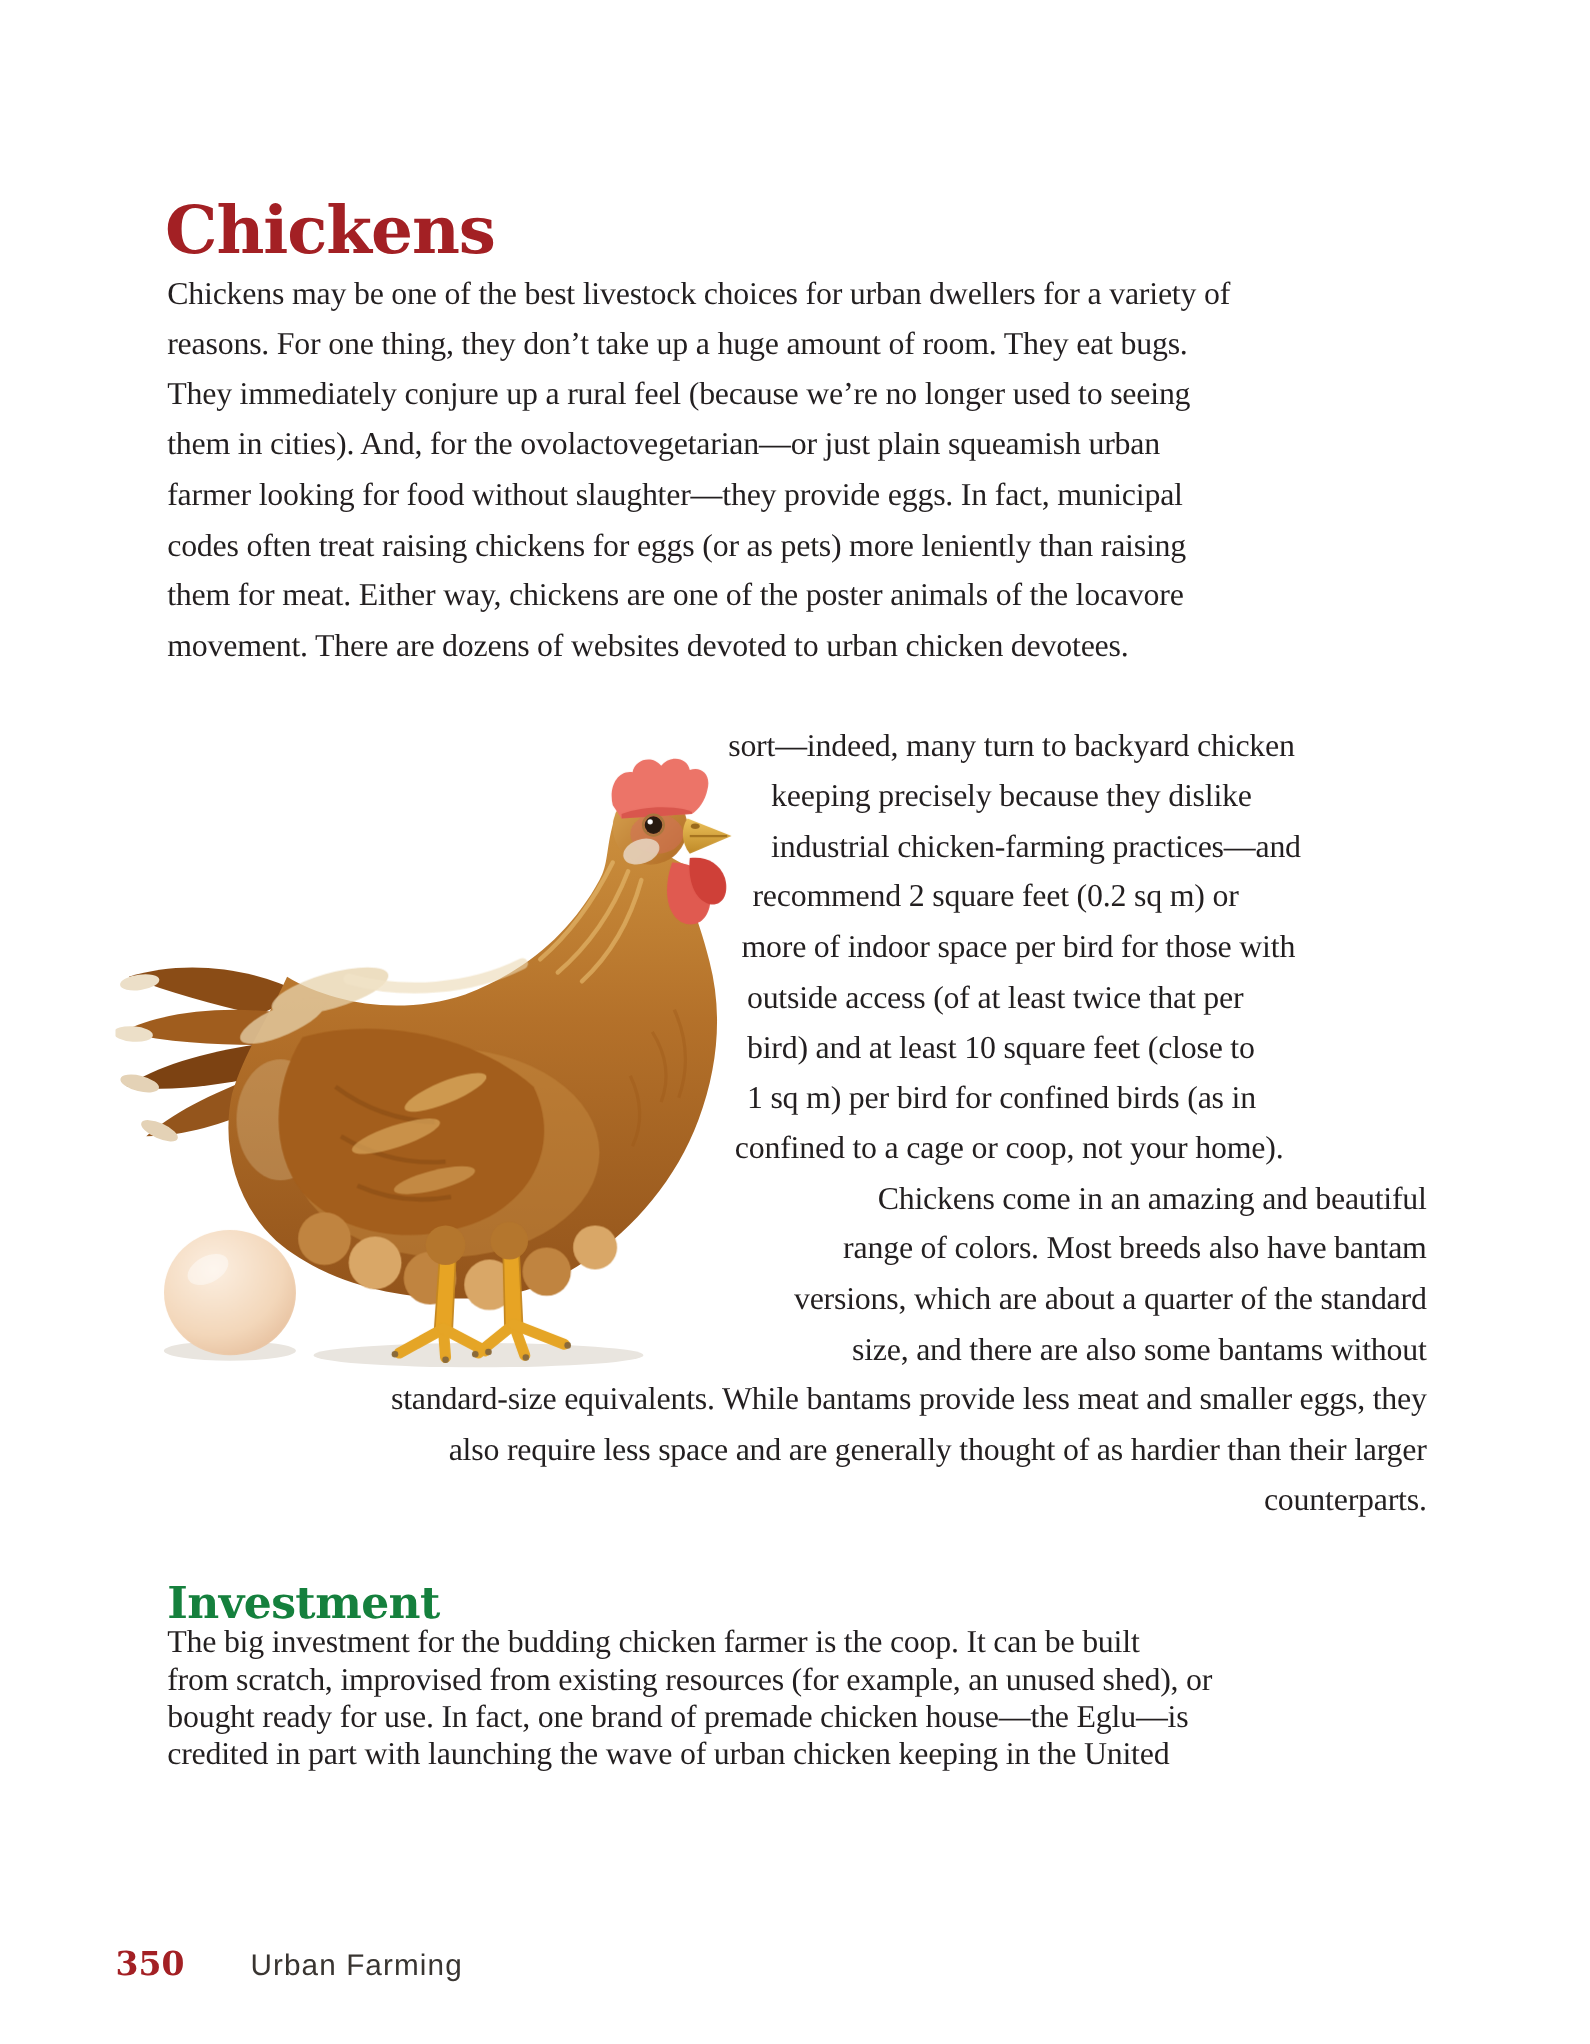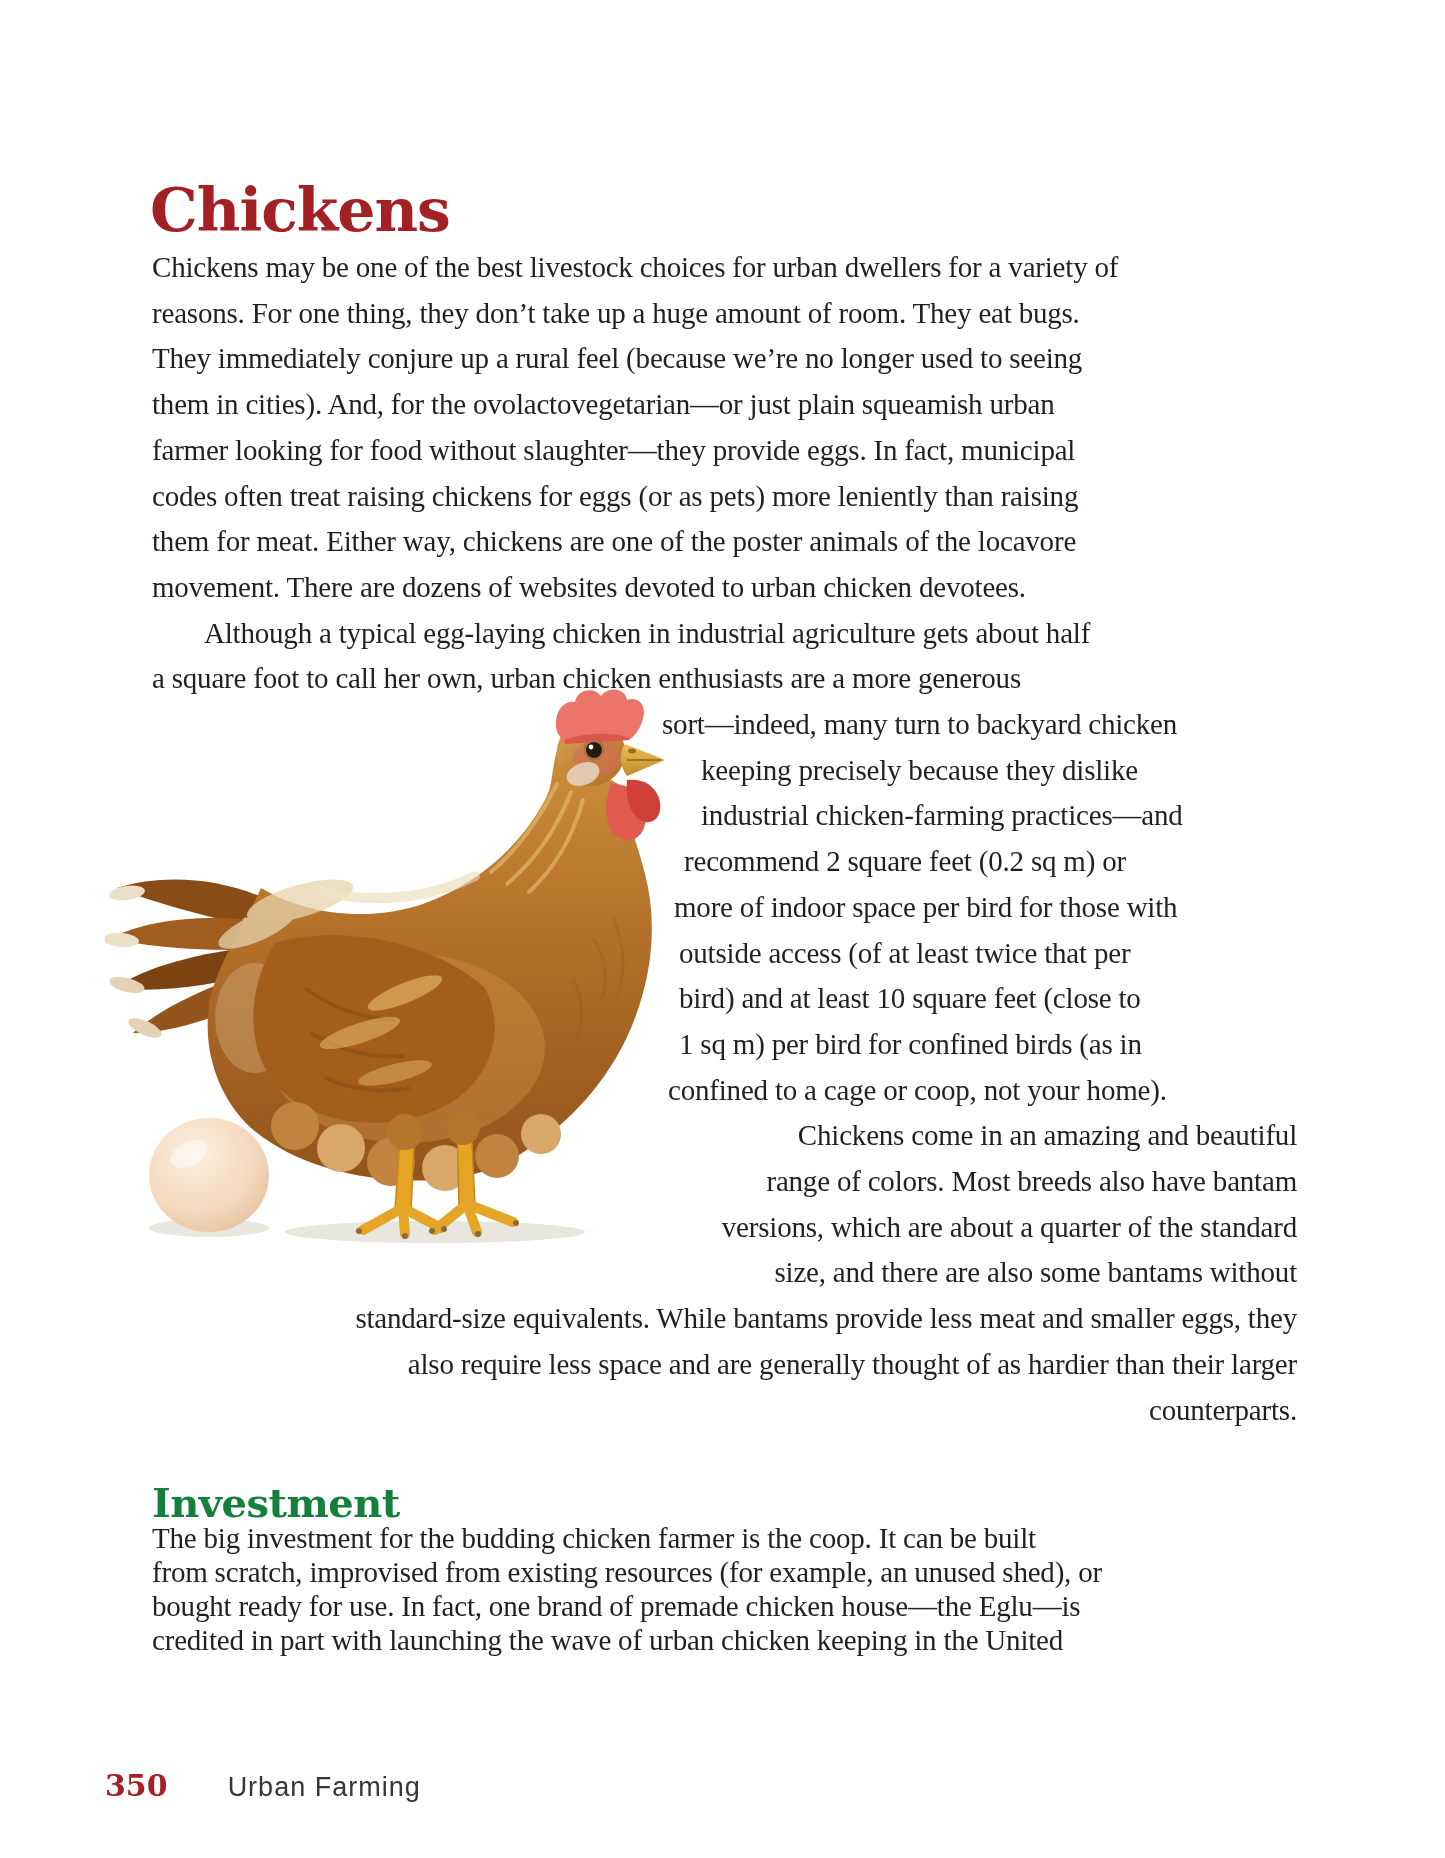--- a/index.html
+++ b/index.html
@@ -96,22 +96,21 @@
 
   <div class="bodytext">
     <p class="para">Chickens may be one of the best livestock choices for urban dwellers for a variety of
 reasons. For one thing, they don’t take up a huge amount of room. They eat bugs.
 They immediately conjure up a rural feel (because we’re no longer used to seeing
 them in cities). And, for the ovolactovegetarian—or just plain squeamish urban
 farmer looking for food without slaughter—they provide eggs. In fact, municipal
 codes often treat raising chickens for eggs (or as pets) more leniently than raising
 them for meat. Either way, chickens are one of the poster animals of the locavore
 movement. There are dozens of websites devoted to urban chicken devotees.</p>
-    <p class="para p2"><span>Although a typical egg-laying chicken in industrial agriculture gets about half
-a square foot to call her own, urban chicken enthusiasts are a more generous</span><br><span class="chicken-float" aria-hidden="true"></span><span>sort—indeed, many turn to backyard chicken
+    <p class="para p2"><br><span class="chicken-float" aria-hidden="true"></span><span>sort—indeed, many turn to backyard chicken
 keeping precisely because they dislike
 industrial chicken-farming practices—and
 recommend 2 square feet (0.2 sq m) or
 more of indoor space per bird for those with
 outside access (of at least twice that per
 bird) and at least 10 square feet (close to
 1 sq m) per bird for confined birds (as in
 confined to a cage or coop, not your home).</span></p>
     <p class="para p3">Chickens come in an amazing and beautiful
 range of colors. Most breeds also have bantam

